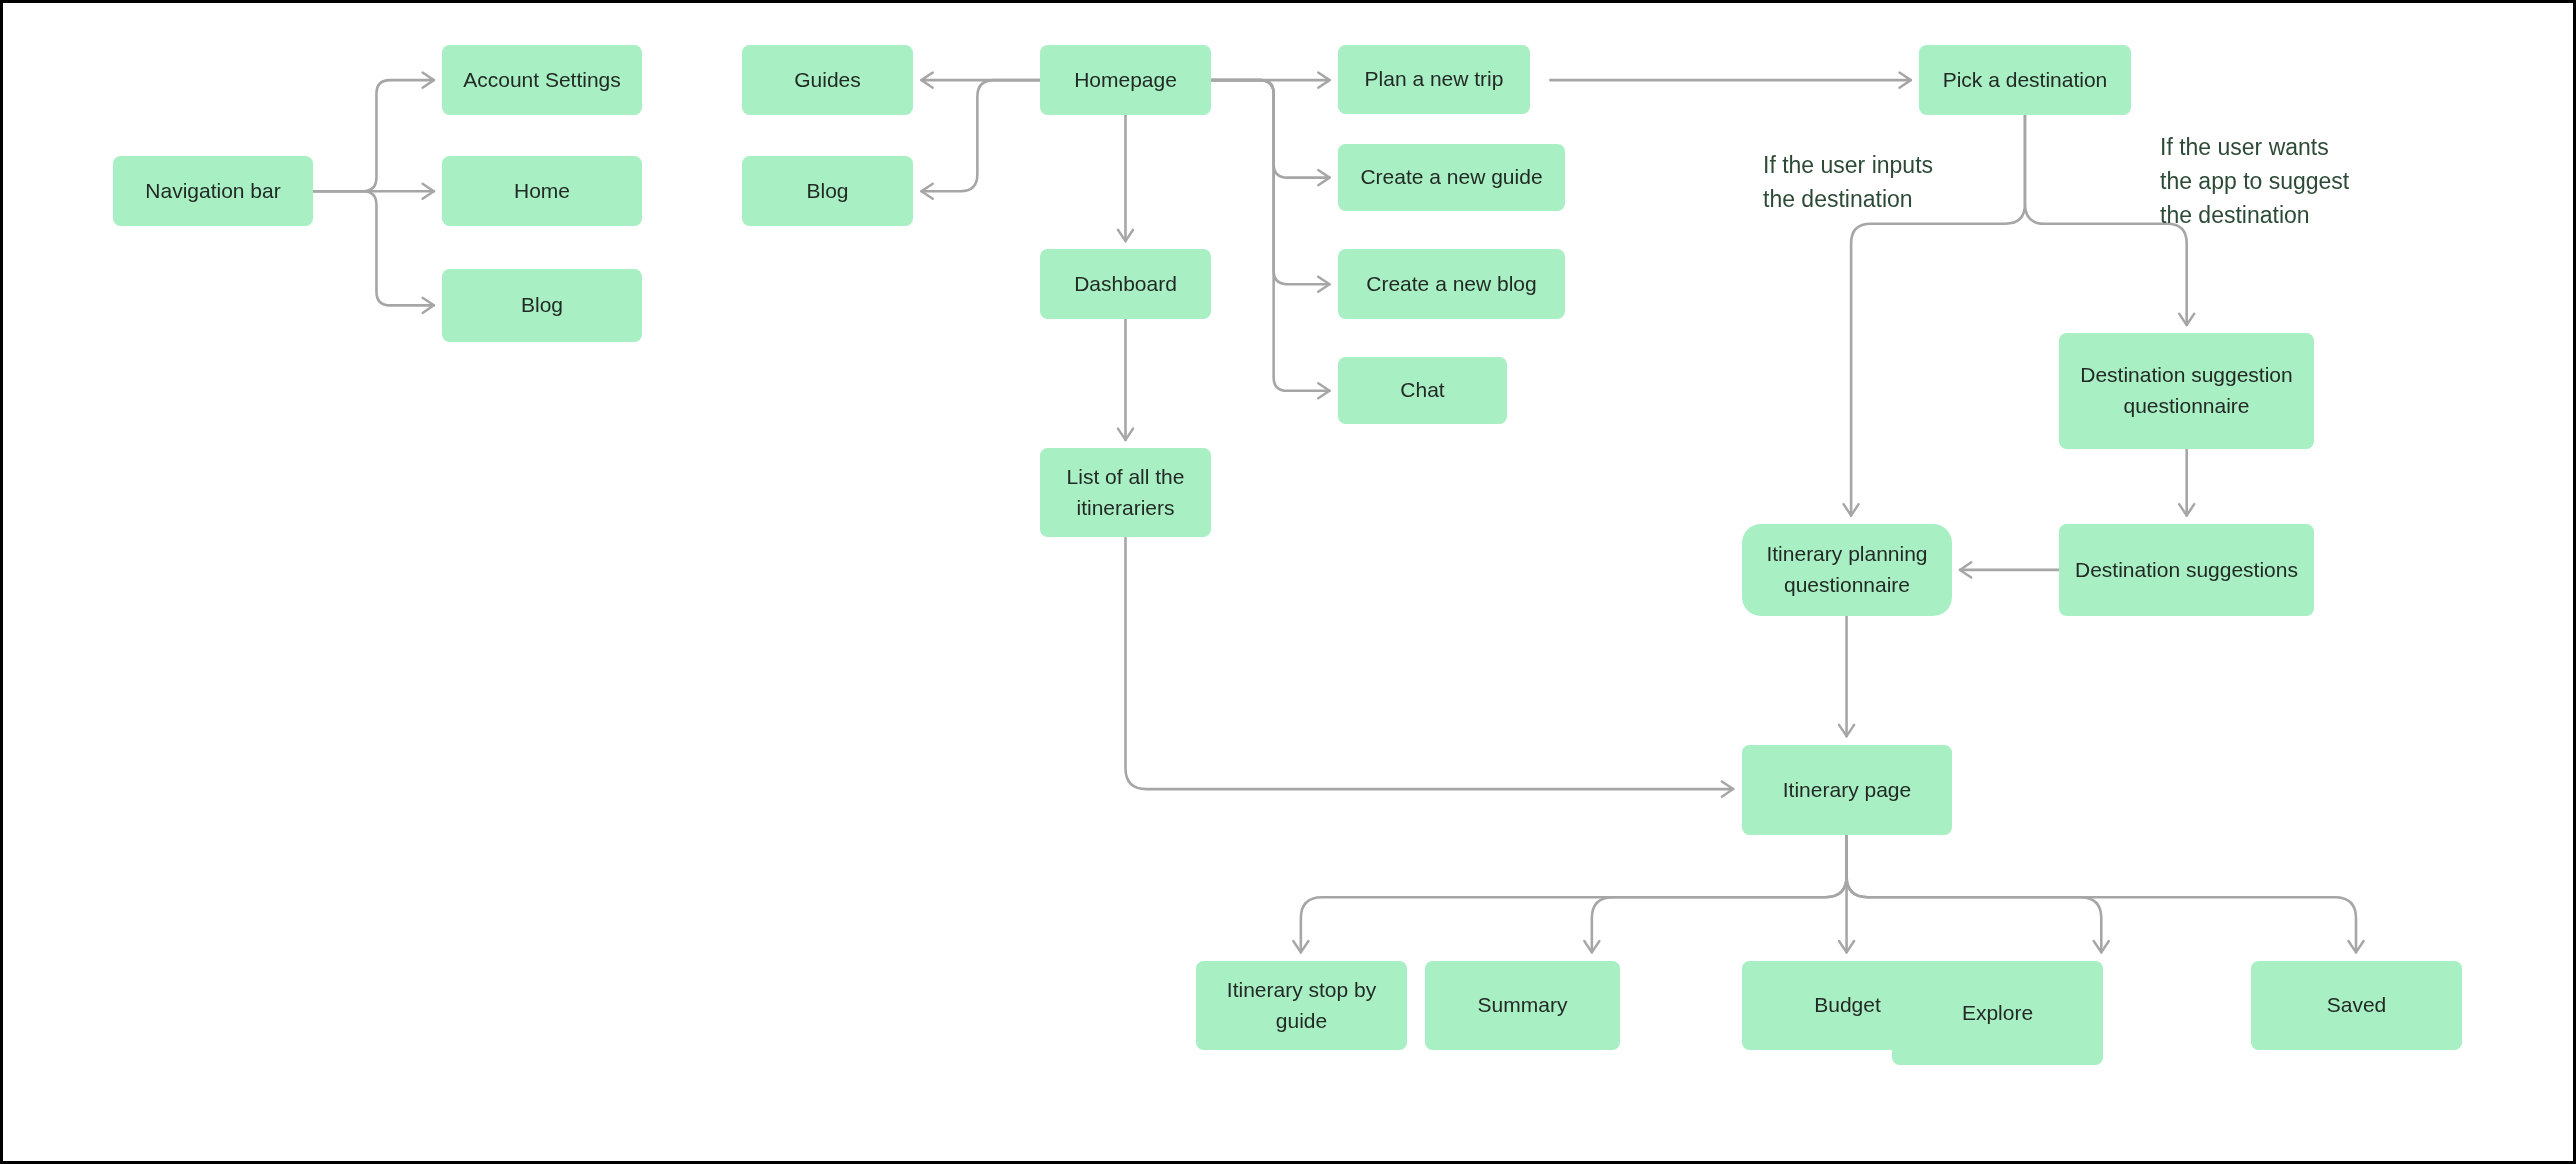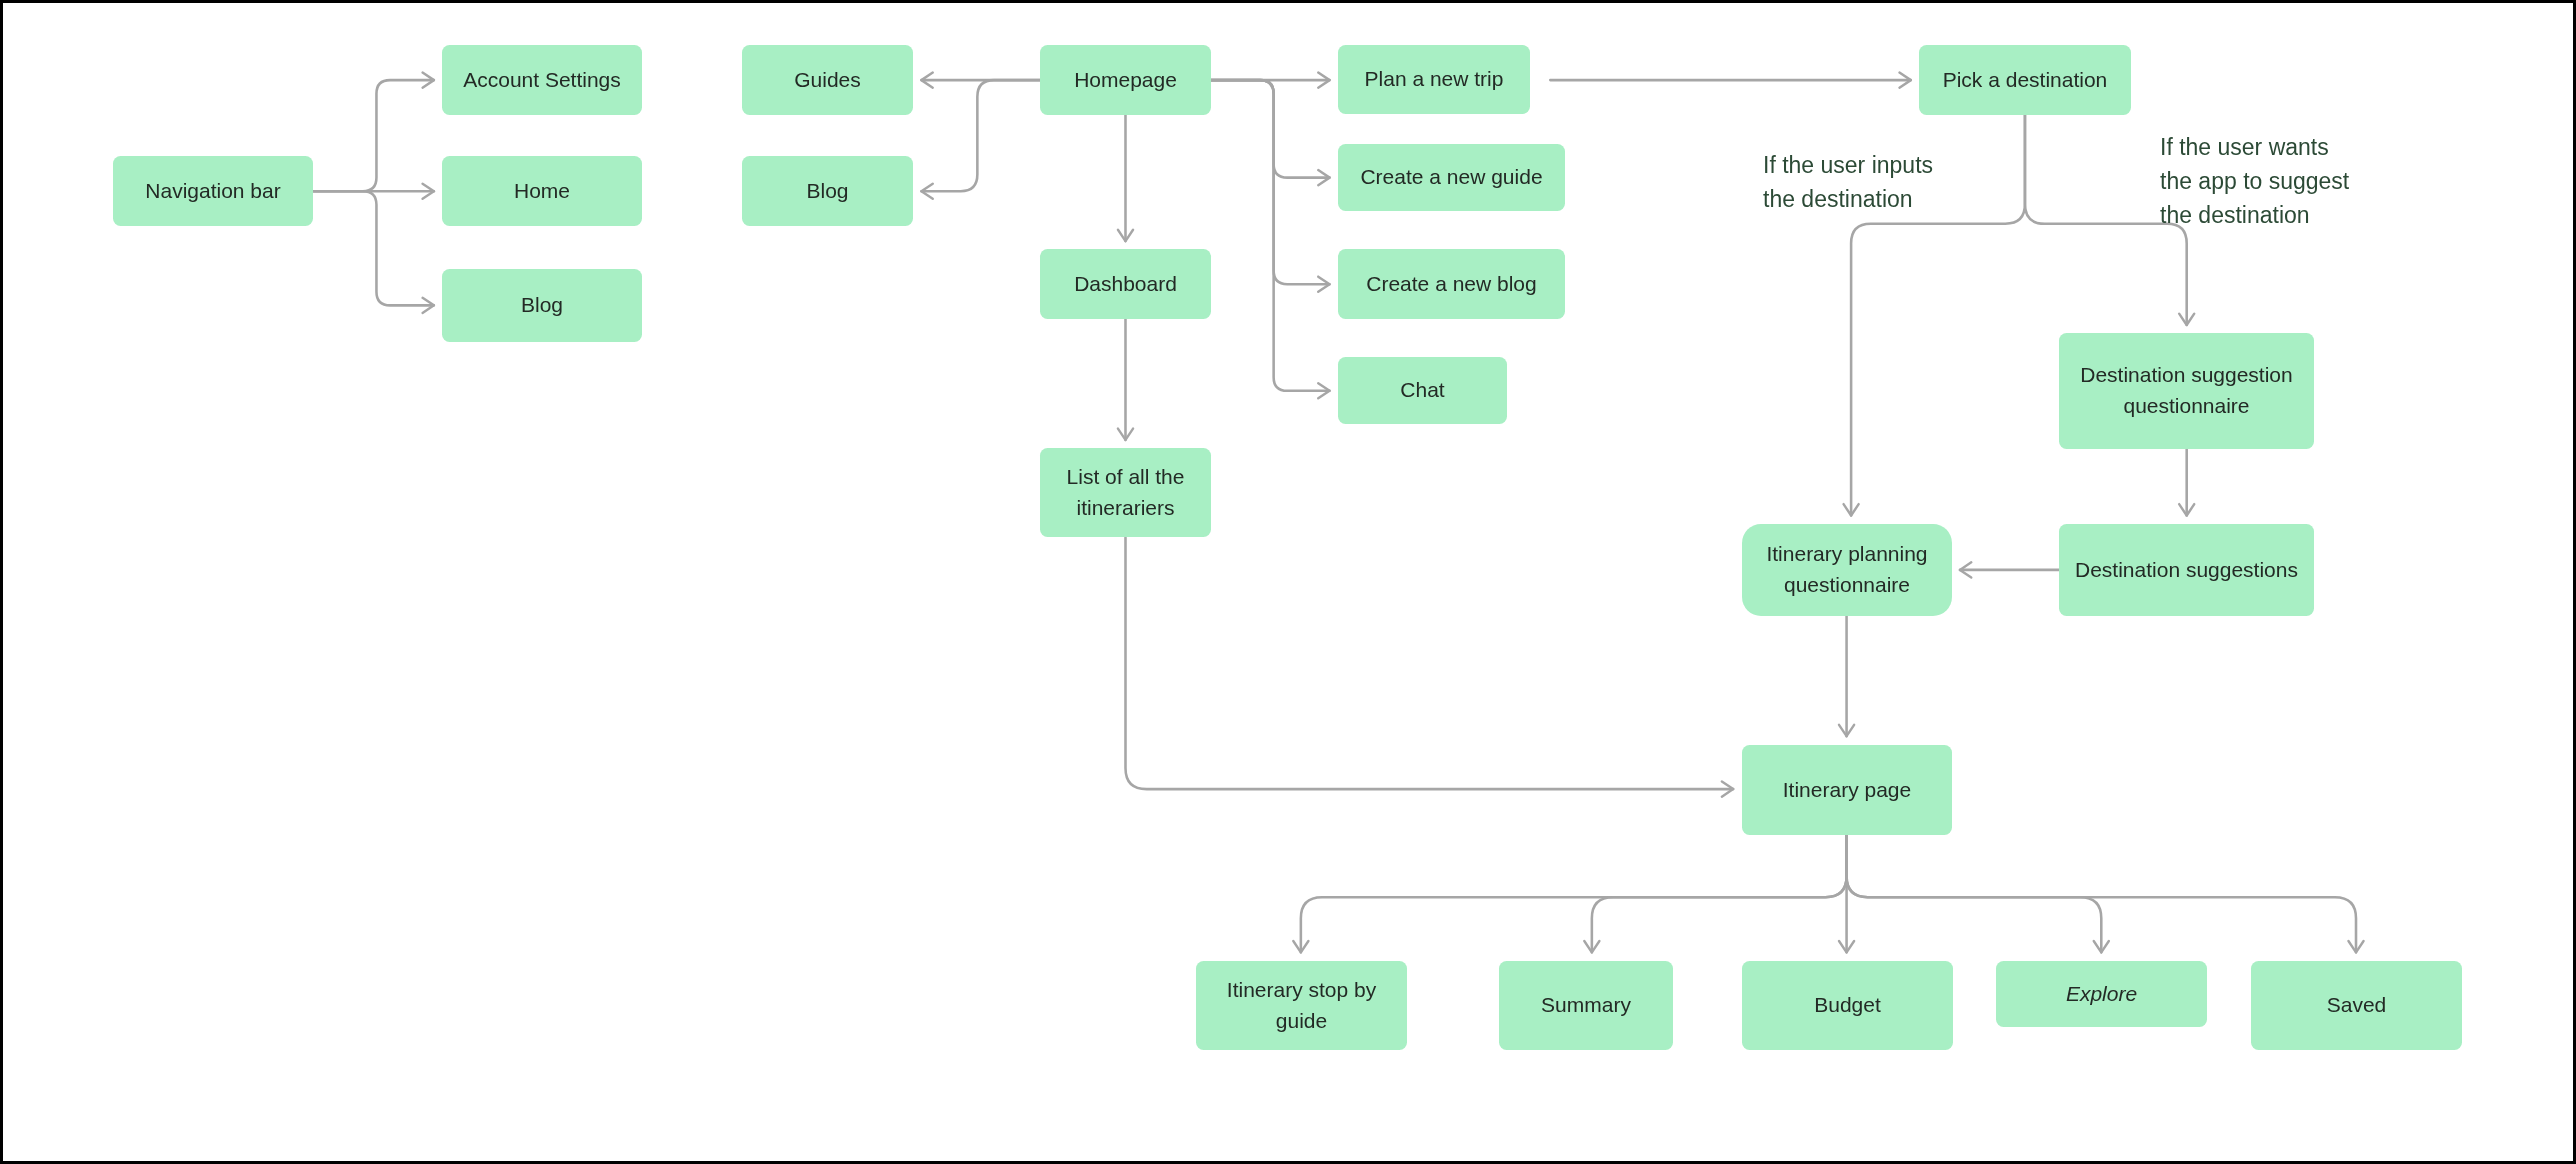--- a/index.html
+++ b/index.html
@@ -152,27 +152,27 @@
       </div>
       <div class="node" style="left: 2059px; top: 524px; width: 255px; height: 92px;">
         <span class="label" style="max-width: 227px;">Destination suggestions</span>
       </div>
       <div class="node" style="left: 1742px; top: 745px; width: 210px; height: 90px;">
         <span class="label">Itinerary page</span>
       </div>
       <div class="node" style="left: 1196px; top: 961px; width: 211px; height: 89px;">
         <span class="label">Itinerary stop by guide</span>
       </div>
-      <div class="node" style="left: 1499px; top: 961px; width: 174px; height: 89px;">
+      <div class="node" style="left: 1425px; top: 961px; width: 195px; height: 89px;">
         <span class="label">Summary</span>
       </div>
       <div class="node" style="left: 1742px; top: 961px; width: 211px; height: 89px;">
         <span class="label">Budget</span>
       </div>
-      <div class="node" style="left: 1996px; top: 961px; width: 211px; height: 66px; font-style: italic;">
+      <div class="node" style="left: 1892px; top: 961px; width: 211px; height: 104px;">
         <span class="label">Explore</span>
       </div>
       <div class="node" style="left: 2251px; top: 961px; width: 211px; height: 89px;">
         <span class="label">Saved</span>
       </div>
     </div>
   <div id="annotation-layer">
       <div class="annotation" style="left: 1763px; top: 149px; width: 242px;">If the user inputs
 the destination</div>
       <div class="annotation" style="left: 2160px; top: 131px; width: 242px;">If the user wants

